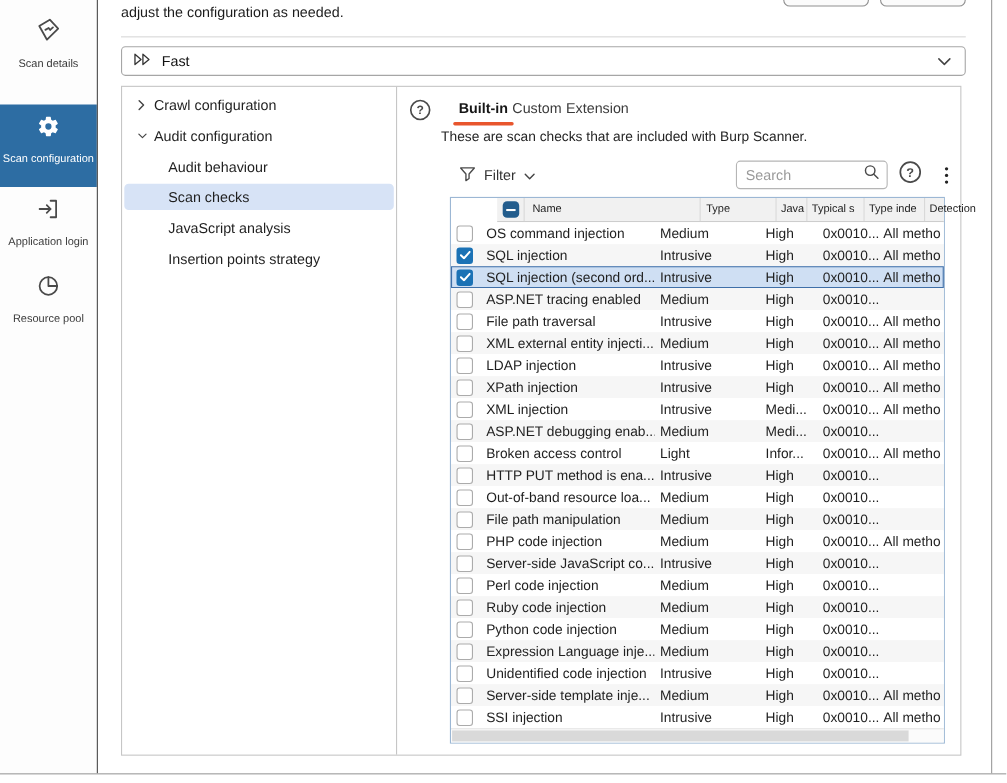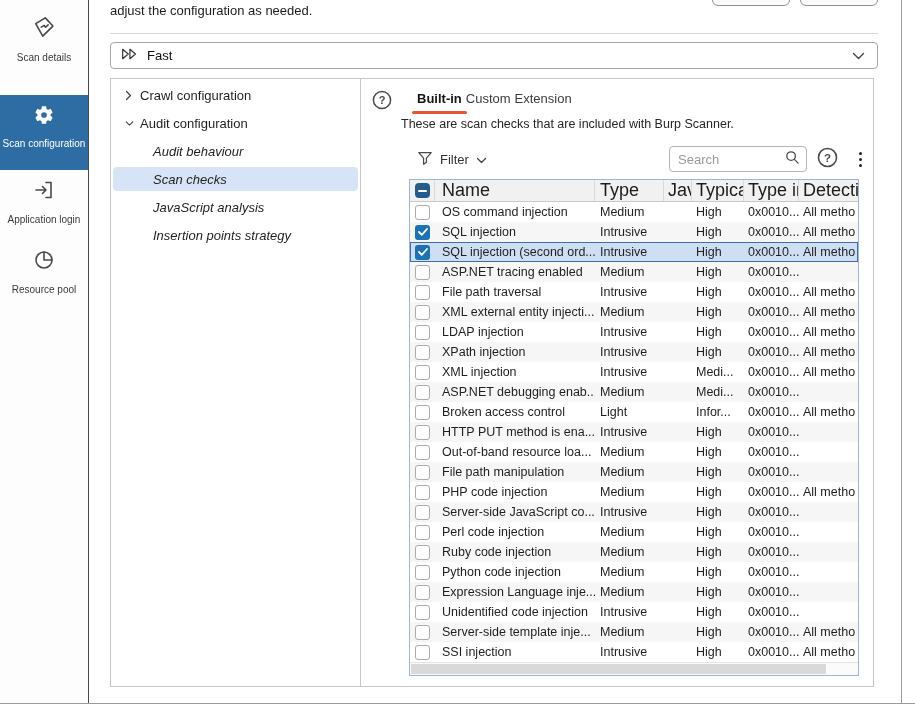--- a/index.html
+++ b/index.html
@@ -46,21 +46,21 @@
   .profile-select .label { margin-left:9px; }
   .profile-select .chev { margin-left:auto; }
 
   
   .main-box { left:110px; top:78px; width:764px; height:609px; border:1px solid #c6c6c6; background:#fff; }
 
   
   .tree-pane { position:absolute; left:0; top:0; width:250px; height:100%; border-right:1px solid #c6c6c6; padding-top:2px; }
   .tree-item { height:28px; display:flex; align-items:center; font-size:13px; color:#1f1f1f; cursor:default; }
   .tree-item .tchev { width:9px; margin:0 6px 0 14px; display:flex; align-items:center; }
-  .tree-item.child { padding-left:42px;font-style:italic; }
+  .tree-item.child { padding-left:42px; }
   .tree-item.child.selected { margin:2px 2px; height:24px; padding-left:40px; border-radius:4px; background:var(--tree-selected-bg,#d7e3f6); }
 
   
   .right-pane { position:absolute; left:250px; top:0; right:0; bottom:0; }
 
   .tabs-help { left:11px; top:11px; }
   .tabs { position:absolute; left:54px; top:10px; display:flex; }
   .tab { font-size:13px; color:#3c3c3c; padding:2px 2px 6px 2px; position:relative; cursor:default; }
   .tab.active { color:#161616; font-weight:700; }
   .tab.active::after {
@@ -80,21 +80,21 @@
     border:none; outline:none; flex:1; min-width:0; font-family:"Liberation Sans",sans-serif;
     font-size:13px; color:#333; background:transparent;
   }
   .search-box input::placeholder { color:#9a9a9a; }
   .toolbar-help { margin-left:10px; }
   .kebab { margin-left:15px; width:14px; display:flex; flex-direction:column; align-items:center; gap:3px; padding:2px 0; }
   .kebab i { width:3px; height:3px; border-radius:50%; background:#222; }
 
   
   .scan-table { left:48px; top:100px; width:450px; border:1px solid var(--table-border,#9cb7d4); background:#fff; }
-  .thead { display:flex; height:22px; background:#f1f1f1; border-bottom:1px solid #c9c9c9; font-size:18px; color:#1c1c1c; }
+  .thead { display:flex; height:22px; background:#f1f1f1; border-bottom:1px solid #c9c9c9; font-size:10px; color:#1c1c1c;margin-left:42px; }
   .thead .cell { border-right:1px solid #d9d9d9; }
   .thead .cell:last-child { border-right:none; }
   .cell { display:flex; align-items:center; overflow:hidden; white-space:nowrap; flex-shrink:0; }
   .col-cb   { width:25px; justify-content:center; }
   .col-name { width:160px; padding-left:7px; }
   .col-type { width:69px; padding-left:5px; }
   .col-java { width:28px; padding-left:4px; }
   .col-sev  { width:52px; padding-left:4px; }
   .col-idx  { width:55px; padding-left:4px; }
   .col-det  { width:60px; padding-left:4px; }

